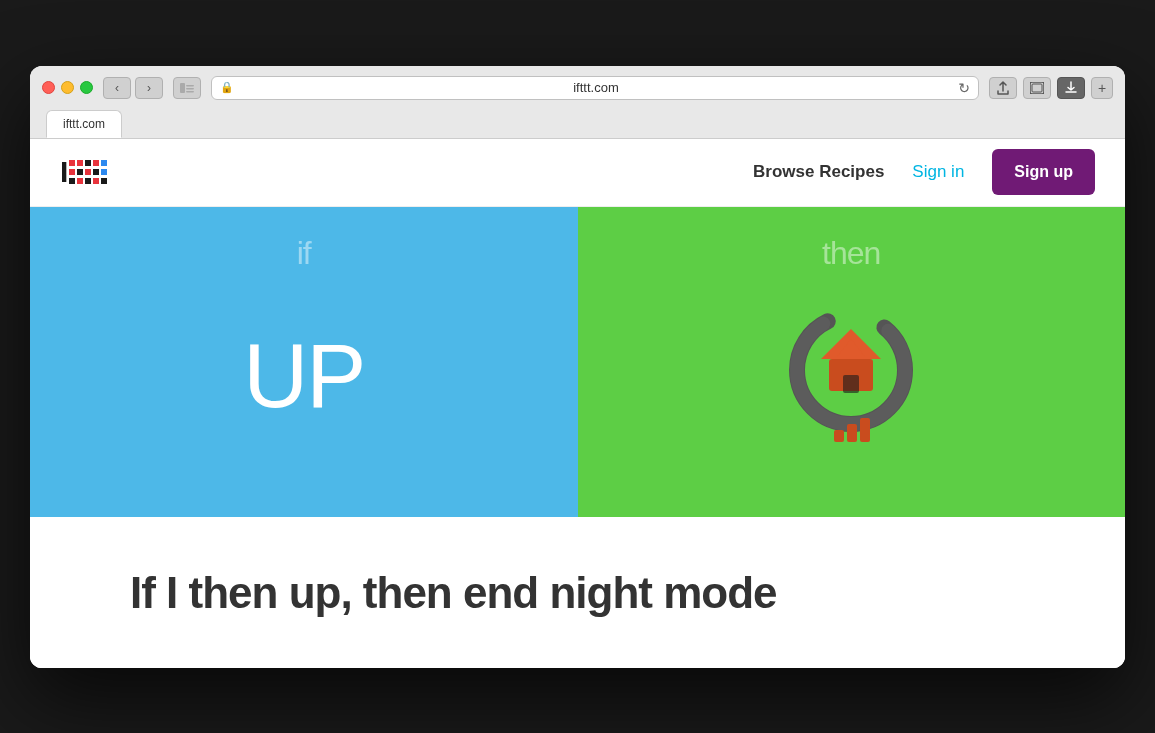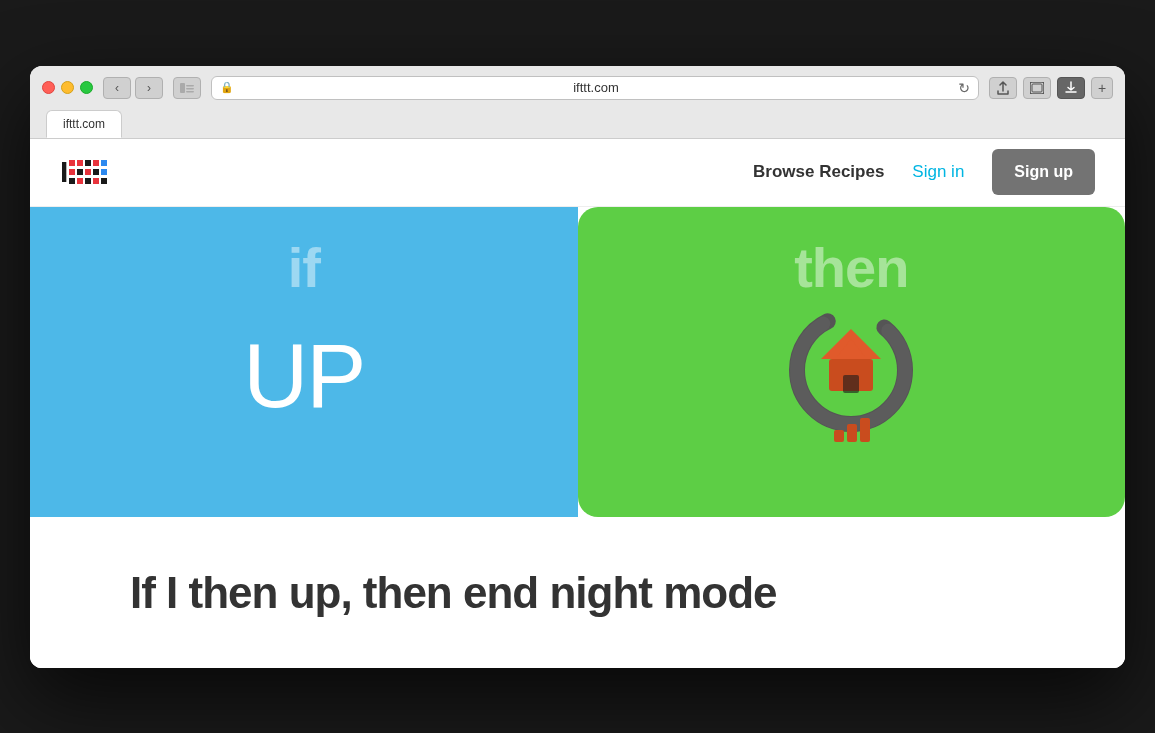--- a/index.html
+++ b/index.html
@@ -211,21 +211,21 @@
       font-weight: 500;
       color: #00b5e2;
       cursor: pointer;
       text-decoration: none;
     }
 
     .nav-signup {
       font-size: 16px;
       font-weight: 600;
       color: #fff;
-      background: #737373;
+      background: #701a75;
       border: none;
       border-radius: 6px;
       padding: 14px 22px;
       cursor: pointer;
     }
 
     .hero-section {
       display: flex;
       height: 310px;
     }
@@ -241,26 +241,25 @@
     }
 
     .hero-right {
       flex: 1;
       background: #5dce45;
       display: flex;
       flex-direction: column;
       align-items: center;
       justify-content: center;
       position: relative;
-      border-radius: 20px;
     }
 
     .hero-label {
-      font-size: 56px;
-      font-weight: 700;
+      font-size: 32px;
+      font-weight: 400;
       color: rgba(255,255,255,0.45);
       position: absolute;
       top: 28px;
       left: 50%;
       transform: translateX(-50%);
       letter-spacing: -1px;
       white-space: nowrap;
     }
 
     .hero-up-text {

